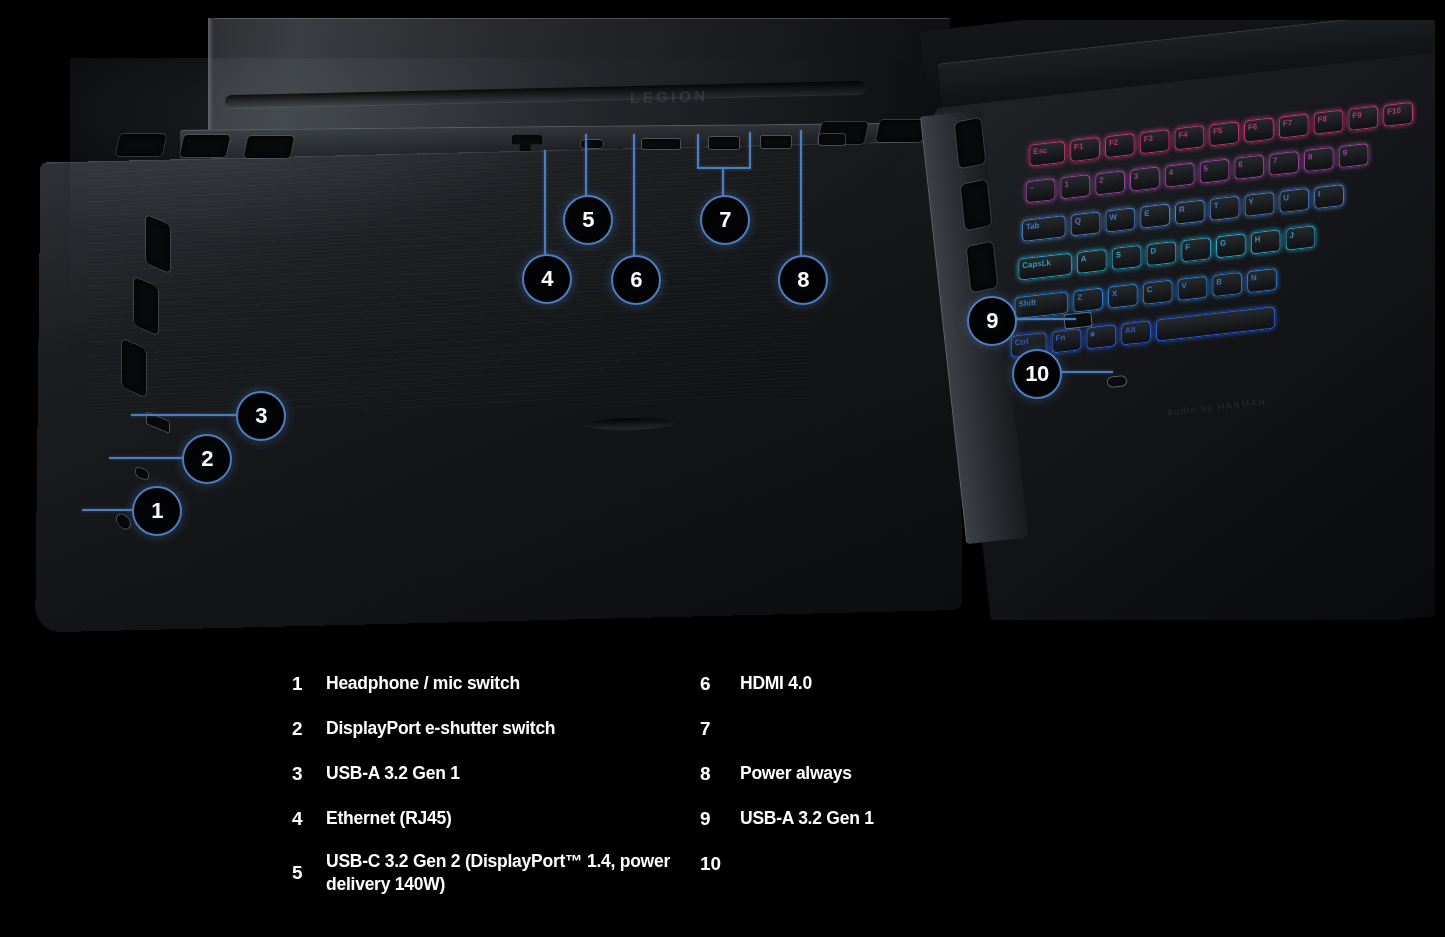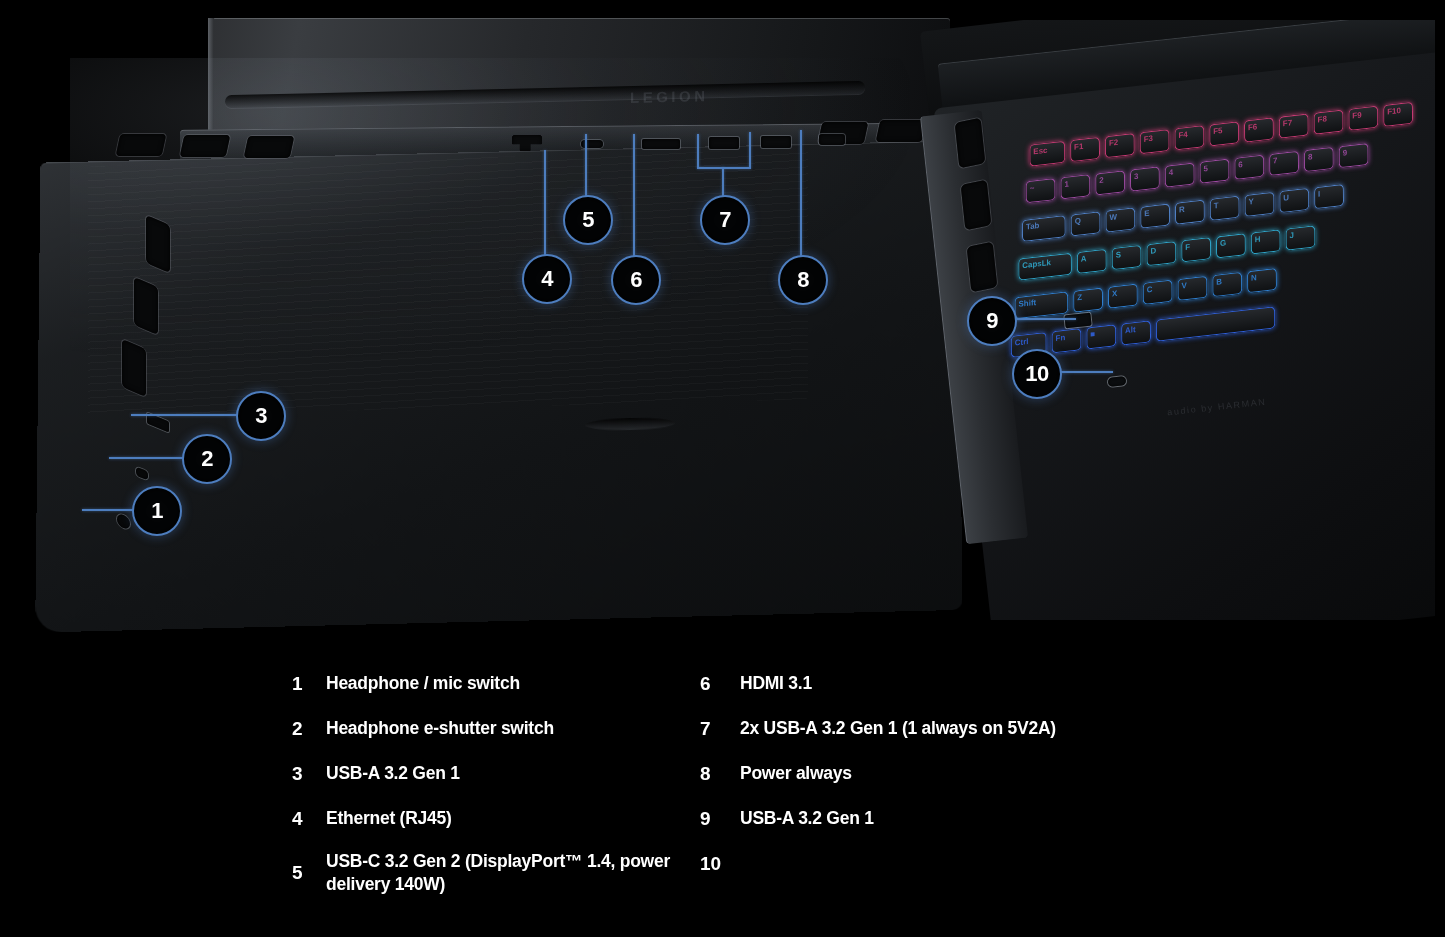--- a/index.html
+++ b/index.html
@@ -564,44 +564,43 @@
 
 <div id="legend">
 
   <div class="legend-col" id="legend-col-left">
     <div class="legend-item">
       <div class="legend-num">1</div>
       <div class="legend-label">Headphone / mic switch</div>
     </div>
     <div class="legend-item">
       <div class="legend-num">2</div>
-      <div class="legend-label">Headphone e-shutter switch</div>
+      <div class="legend-label">DisplayPort e-shutter switch</div>
     </div>
     <div class="legend-item">
       <div class="legend-num">3</div>
       <div class="legend-label">USB-A 3.2 Gen 1</div>
     </div>
     <div class="legend-item">
       <div class="legend-num">4</div>
       <div class="legend-label">Ethernet (RJ45)</div>
     </div>
     <div class="legend-item">
       <div class="legend-num">5</div>
       <div class="legend-label">USB-C 3.2 Gen 2 (DisplayPort™ 1.4, power delivery 140W)</div>
     </div>
   </div>
 
   <div class="legend-col" id="legend-col-right">
     <div class="legend-item">
       <div class="legend-num">6</div>
-      <div class="legend-label">HDMI 3.1</div>
+      <div class="legend-label">HDMI 4.0</div>
     </div>
     <div class="legend-item">
       <div class="legend-num">7</div>
-      <div class="legend-label">2x USB-A 3.2 Gen 1 (1 always on 5V2A)</div>
     </div>
     <div class="legend-item">
       <div class="legend-num">8</div>
       <div class="legend-label">Power always</div>
     </div>
     <div class="legend-item">
       <div class="legend-num">9</div>
       <div class="legend-label">USB-A 3.2 Gen 1</div>
     </div>
     <div class="legend-item">

